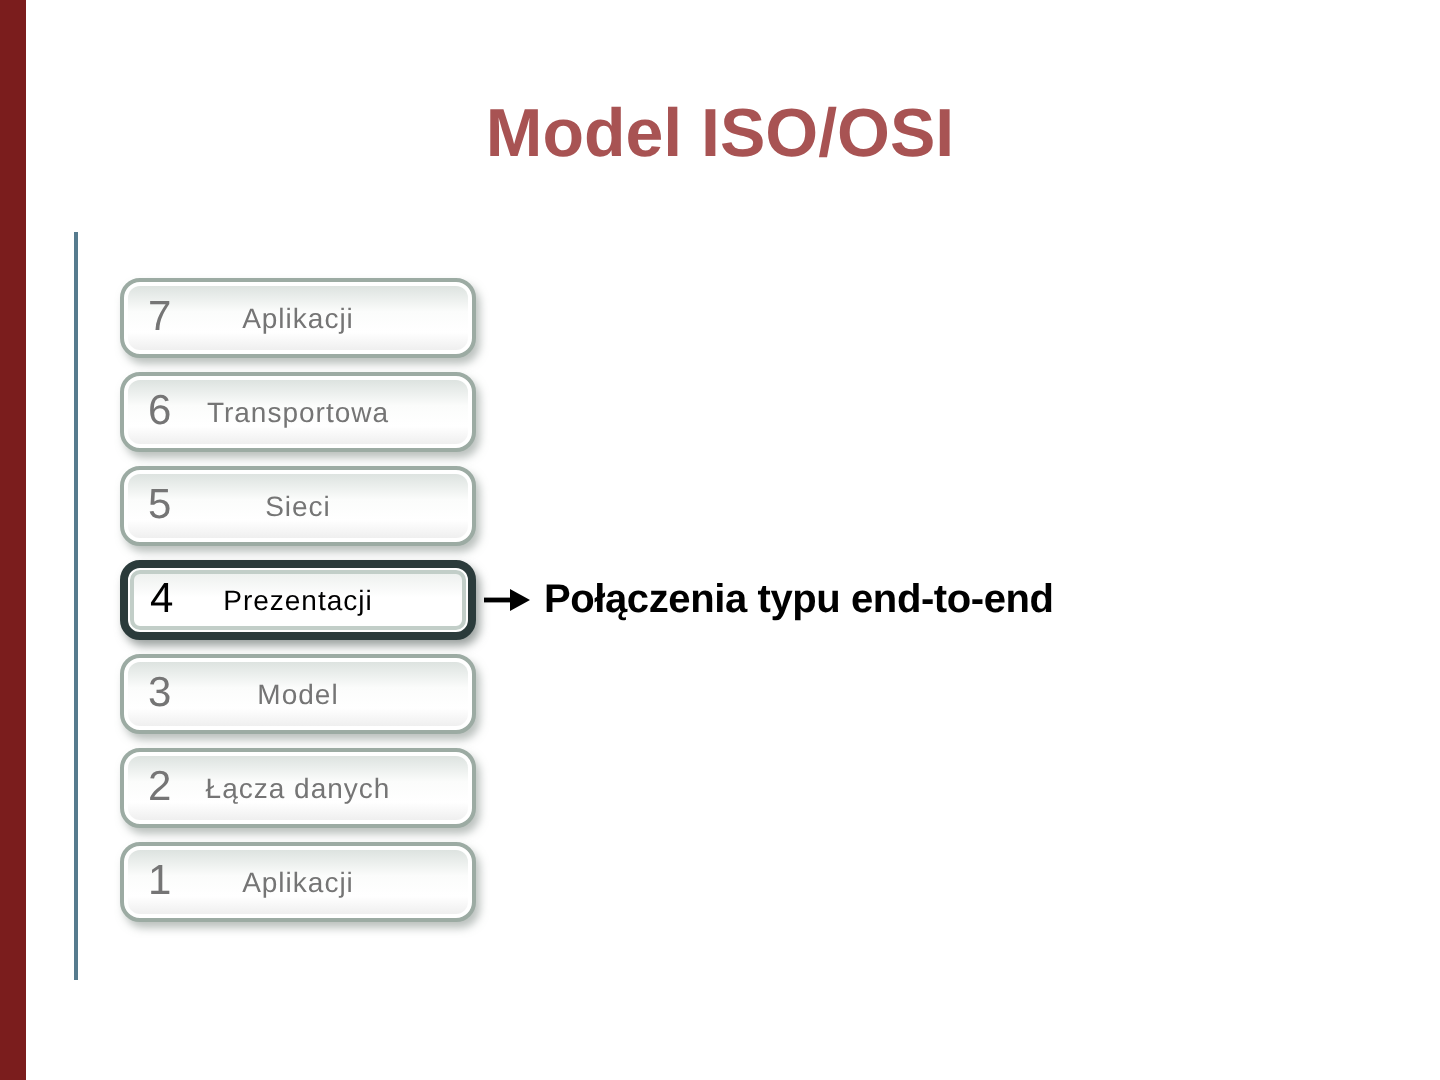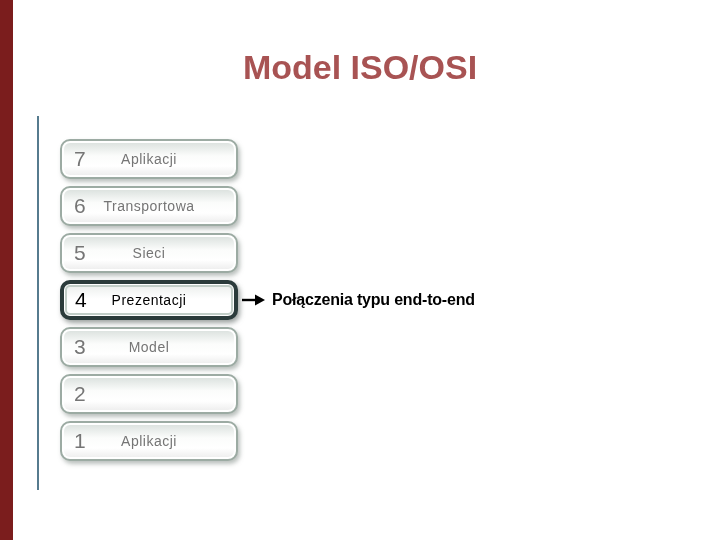--- a/index.html
+++ b/index.html
@@ -98,21 +98,21 @@
   .annotation{
     position:absolute;
     left:242px;top:287px;
     height:26px;
     display:flex;
     align-items:center;
     gap:6px;
   }
   .annotation .arrow{display:block;}
   .annotation .txt{
-    font-size:16px;
+    font-size:20px;
     font-weight:bold;
     letter-spacing:-0.2px;
     color:var(--c-annotation);
     white-space:nowrap;
   }
 </style>
 </head>
 <body>
 
 <div class="slide">
@@ -156,20 +156,21 @@
     <div class="layer-btn">
       <div class="inner">
         <span class="num">3</span>
         <span class="lbl">Model</span>
       </div>
     </div>
 
     <div class="layer-btn">
       <div class="inner">
         <span class="num">2</span>
+        <span class="lbl">Łącza danych</span>
       </div>
     </div>
 
     <div class="layer-btn">
       <div class="inner">
         <span class="num">1</span>
         <span class="lbl">Aplikacji</span>
       </div>
     </div>
 

